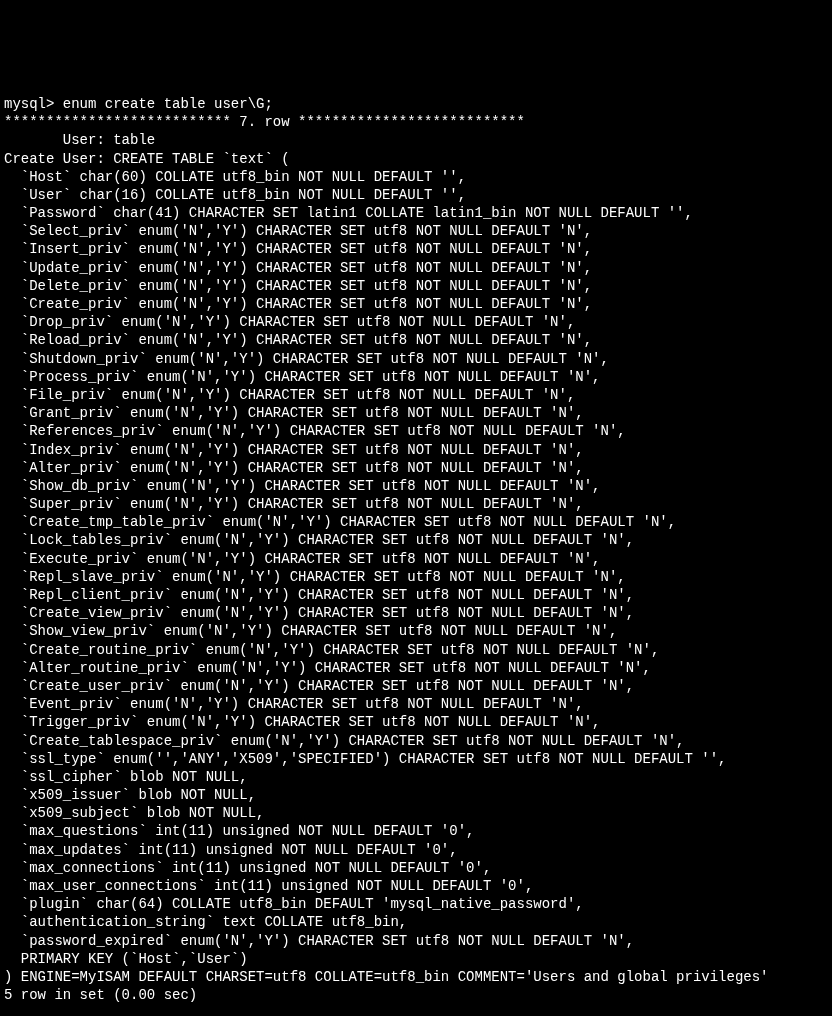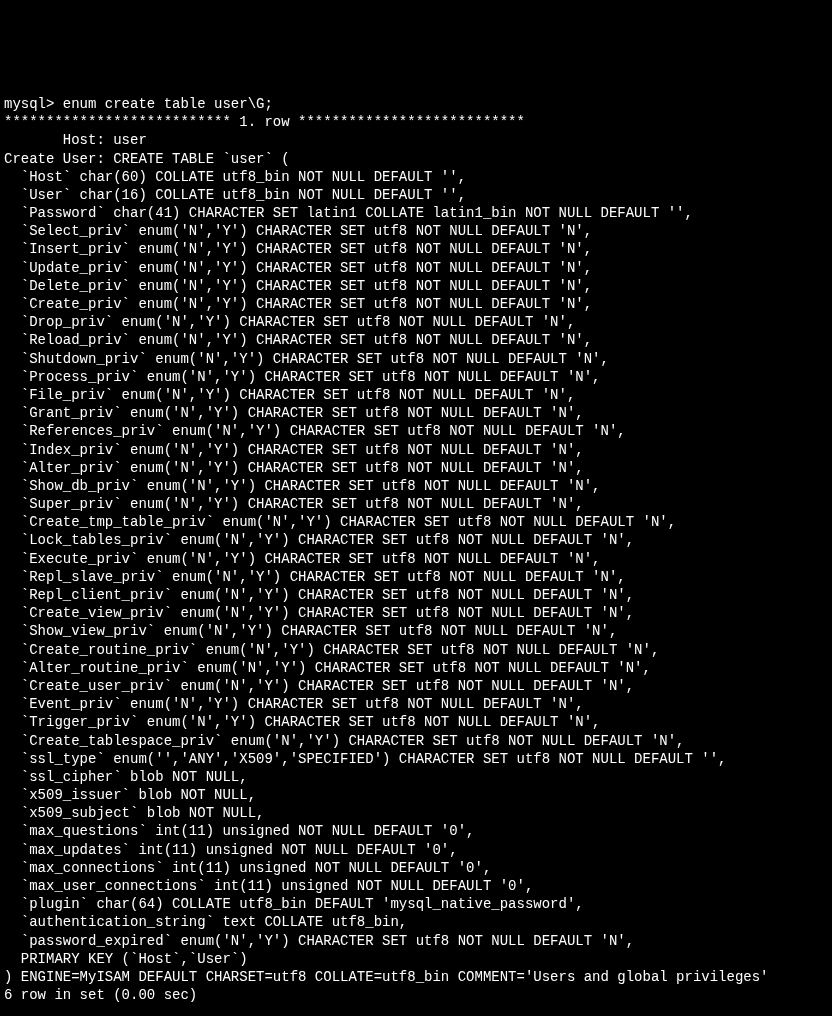--- a/index.html
+++ b/index.html
@@ -18,23 +18,23 @@
   .terminal {
     padding: 4px;
   }
 </style>
 </head>
 <body>
 
 
 
 <div class="terminal"><span>mysql&gt; </span><span>enum create table user\G;</span>
-<span>*************************** 1. row ***************************</span>
-<span>       Host: </span><span>user</span>
-<span>Create User: </span><span>CREATE TABLE `user` (</span>
+<span>*************************** 7. row ***************************</span>
+<span>       User: </span><span>table</span>
+<span>Create User: </span><span>CREATE TABLE `text` (</span>
 <div id="columns-container">  `Host` char(60) COLLATE utf8_bin NOT NULL DEFAULT '',
   `User` char(16) COLLATE utf8_bin NOT NULL DEFAULT '',
   `Password` char(41) CHARACTER SET latin1 COLLATE latin1_bin NOT NULL DEFAULT '',
   `Select_priv` enum('N','Y') CHARACTER SET utf8 NOT NULL DEFAULT 'N',
   `Insert_priv` enum('N','Y') CHARACTER SET utf8 NOT NULL DEFAULT 'N',
   `Update_priv` enum('N','Y') CHARACTER SET utf8 NOT NULL DEFAULT 'N',
   `Delete_priv` enum('N','Y') CHARACTER SET utf8 NOT NULL DEFAULT 'N',
   `Create_priv` enum('N','Y') CHARACTER SET utf8 NOT NULL DEFAULT 'N',
   `Drop_priv` enum('N','Y') CHARACTER SET utf8 NOT NULL DEFAULT 'N',
   `Reload_priv` enum('N','Y') CHARACTER SET utf8 NOT NULL DEFAULT 'N',
@@ -66,20 +66,20 @@
   `x509_subject` blob NOT NULL,
   `max_questions` int(11) unsigned NOT NULL DEFAULT '0',
   `max_updates` int(11) unsigned NOT NULL DEFAULT '0',
   `max_connections` int(11) unsigned NOT NULL DEFAULT '0',
   `max_user_connections` int(11) unsigned NOT NULL DEFAULT '0',
   `plugin` char(64) COLLATE utf8_bin DEFAULT 'mysql_native_password',
   `authentication_string` text COLLATE utf8_bin,
   `password_expired` enum('N','Y') CHARACTER SET utf8 NOT NULL DEFAULT 'N',
   PRIMARY KEY (`Host`,`User`)
 </div><span>) ENGINE=MyISAM DEFAULT CHARSET=utf8 COLLATE=utf8_bin COMMENT='Users and global privileges'</span>
-<span>6 row in set (0.00 sec)</span>
+<span>5 row in set (0.00 sec)</span>
 
 
 
 </div>
 
 
 
 
 </body></html>

